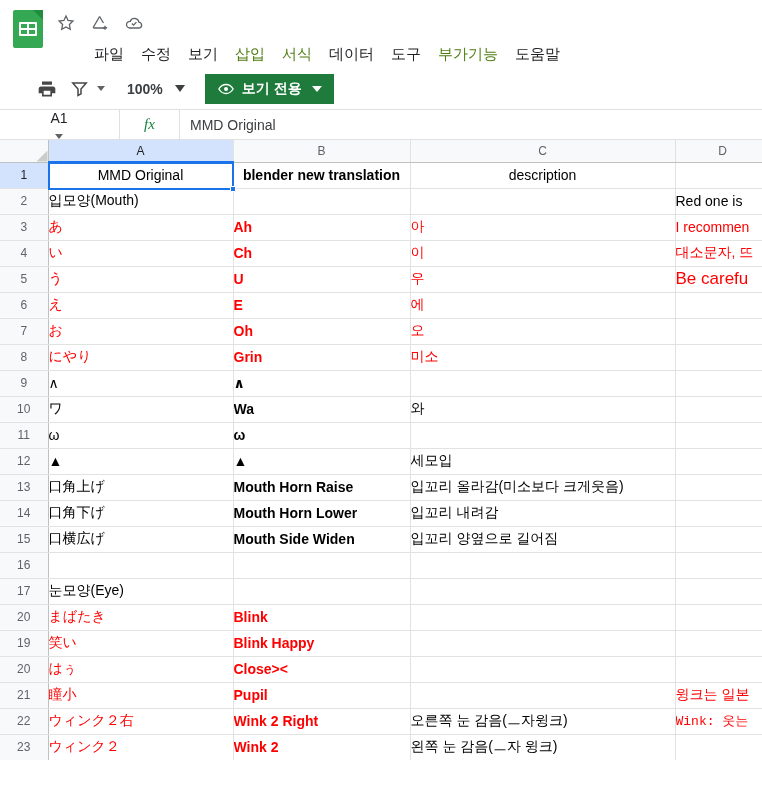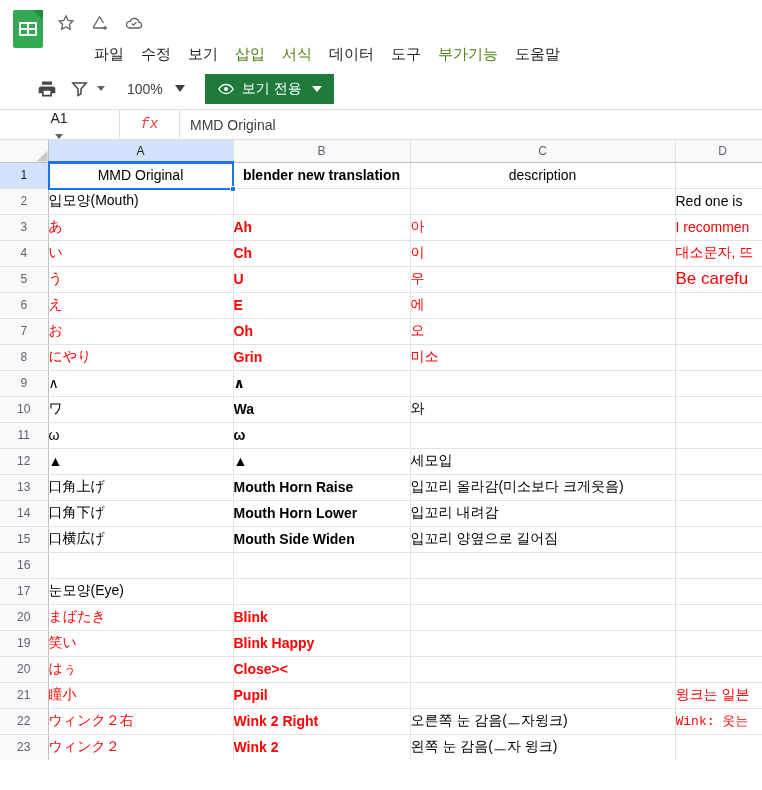--- a/index.html
+++ b/index.html
@@ -45,20 +45,21 @@
   .menu-item {
     font-size: 15px; color: #202124; white-space: nowrap; cursor: default;
   }
   .menu-item.dim { color: #4d7c0f; }
 
   
   .toolbar {
     height: 42px; display: flex; align-items: center;
     padding-left: 32px; gap: 2px;
     border-bottom: 1px solid #e0e0e0;
+    font-weight: bold;
   }
   .tb-btn {
     width: 30px; height: 30px; display: flex; align-items: center; justify-content: center;
     color: #444746; border-radius: 4px;
   }
   .caret-sm {
     width: 0; height: 0; border-left: 4px solid transparent; border-right: 4px solid transparent;
     border-top: 5px solid #5f6368; margin-left: 1px; margin-right: 6px;
   }
   .caret-md {
@@ -86,22 +87,22 @@
     height: 30px; display: flex; align-items: stretch;
     border-bottom: 1px solid #e0e0e0; background: #ffffff;
   }
   .namebox {
     width: 120px; display: flex; align-items: center; justify-content: space-between;
     padding: 0 8px 0 7px; border-right: 1px solid #e0e0e0;
     font-size: 14px; color: #202124; flex-direction: column;
   }
   .fx-cell {
     width: 60px; display: flex; align-items: center; justify-content: center;
-    color: #ef4444; font-style: italic; font-size: 15px;
-    font-family: Liberation Mono, monospace;
+    color: #15803d; font-style: italic; font-size: 15px;
+    font-family: Liberation Serif, serif;
     border-right: 1px solid #e0e0e0;
   }
   .formula-val {
     flex: 1; display: flex; align-items: center; padding-left: 10px;
     font-size: 14px; color: #3c4043;
   }
 
   
   .grid-wrap { position: relative; width: 762px; height: 620px; overflow: hidden; }
   table.sheet { border-collapse: collapse; table-layout: fixed; width: 770px; }

